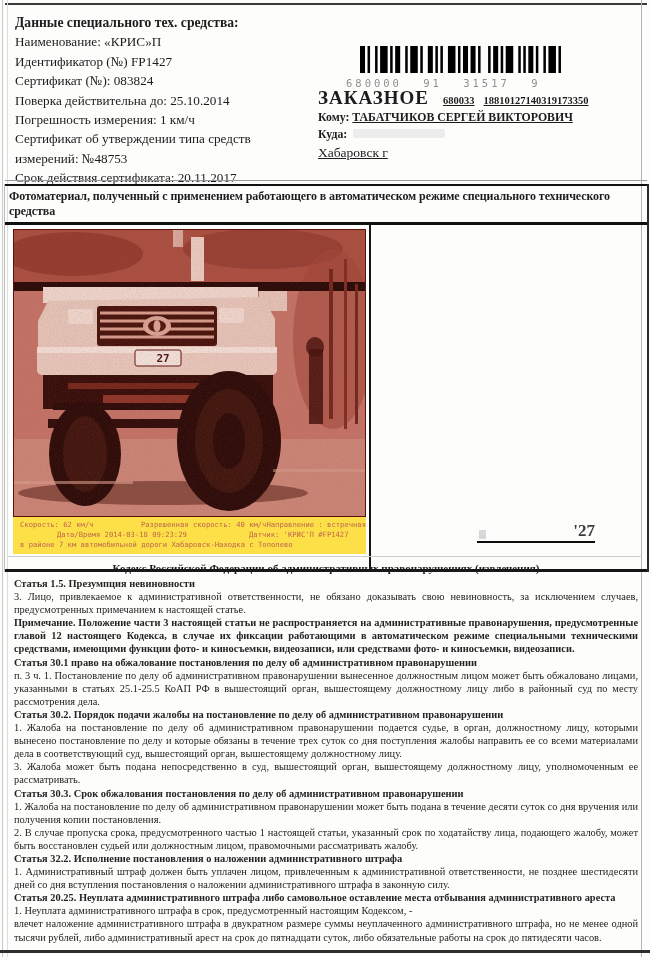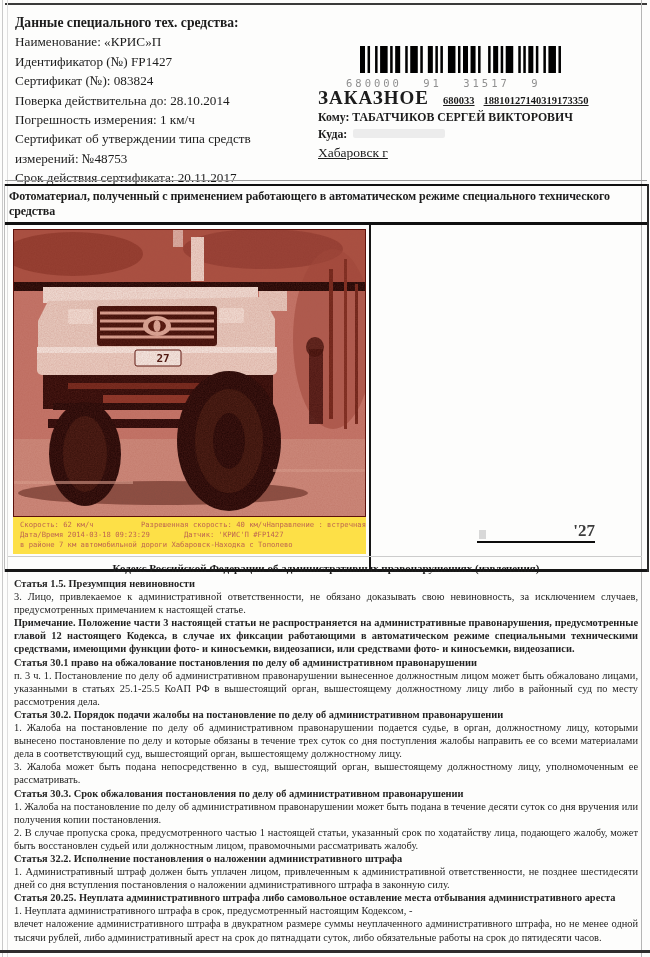--- a/index.html
+++ b/index.html
@@ -19,39 +19,39 @@
 
   .postal-block{position:absolute;left:318px;top:46px;width:326px;}
   .barcode-wrap{margin-left:42px;height:28px;}
   .dotmatrix{margin-left:28px;margin-top:3px;font-family:"DejaVu Sans Mono",monospace;
              font-size:10.5px;letter-spacing:3px;word-spacing:12px;color:#8f8f8f;}
   .reg-row{display:flex;align-items:baseline;margin-top:-2px;}
   .registered{font-weight:bold;font-size:19px;letter-spacing:1px;}
   .reg-num{font-weight:bold;font-size:10.5px;text-decoration:underline;margin-left:14px;}
   .reg-num2{font-weight:bold;font-size:10.5px;text-decoration:underline;margin-left:9px;font-family:Liberation Serif, serif;}
   .kome{font-size:11.8px;font-weight:bold;margin-top:1px;}
-  .kome .u{}
+  .kome .u{text-decoration:underline;}
   .kuda{font-size:11.8px;font-weight:bold;margin-top:2px;}
   .redact{display:inline-block;width:92px;height:9px;background:#ececec;margin-left:6px;border-radius:2px;}
   .city{font-size:13.5px;text-decoration:underline;margin-top:3px;}
 
   
   .photo-section{position:absolute;left:4px;top:184px;width:642px;border-right:2px solid #2a2a2a;border-left:1px solid #bdbdbd;}
   .photo-header{border-top:2px solid #101010;border-bottom:3px solid #101010;padding:3px 6px 3px 4px;
                 font-weight:bold;font-size:12px;letter-spacing:-0.1px;}
   .photo-header::before{content:"";display:block;position:absolute;left:0;right:0;top:-4px;height:1px;background:#9a9a9a;}
   .photo-content{display:flex;height:344px;border-bottom:3px solid #161616;}
   .photo-frame{width:364px;padding:4px 3px 0 8px;box-sizing:border-box;}
   .photo-img{display:block;}
   .caption{width:353px;height:37px;background:#fde047;padding:3px 0 0 0;box-sizing:border-box;}
   .cap-row{display:flex;font-family:"DejaVu Sans Mono",monospace;font-size:7.2px;line-height:10px;
            color:#bd6550;white-space:nowrap;padding-left:7px;}
   .cap-s1{width:101px;}
   .cap-s2{width:132px;margin-left:40px;}
-  .cap-d1{width:164px;}
+  .cap-d1{width:192px;margin-left:37px;}
   .photo-right{flex:1;border-left:2px solid #161616;position:relative;}
   .handwriting{position:absolute;right:52px;bottom:26px;width:118px;border-bottom:2.5px solid #0c0c0c;
                text-align:right;font-weight:bold;font-size:17px;color:#3c3c3c;line-height:20px;}
   .hw-faint{position:absolute;left:2px;bottom:2px;width:7px;height:9px;background:#d8d8d8;}
 
   
   .legal-section{position:absolute;left:8px;top:556px;width:634px;border-top:1px solid #cccccc;
                  padding:5px 4px 0 6px;box-sizing:border-box;}
   .legal-title{text-align:center;font-weight:bold;font-size:11px;margin-bottom:3px;}
   .legal-section p{margin:0;font-size:10.4px;line-height:13.1px;text-align:justify;color:#242424;}
@@ -66,21 +66,21 @@
   <div class="edge edge-left1"></div>
   <div class="edge edge-left2"></div>
   <div class="edge edge-right"></div>
   <div class="edge edge-bottom"></div>
 
   <div class="device-block">
     <div class="device-title">Данные специального тех. средства:</div>
     <div>Наименование: «КРИС»П</div>
     <div>Идентификатор (№) FP1427</div>
     <div>Сертификат (№): 083824</div>
-    <div>Поверка действительна до: 28.10.2014</div>
+    <div>Поверка действительна до: 25.10.2014</div>
     <div>Погрешность измерения: 1 км/ч</div>
     <div>Сертификат об утверждении типа средств измерений: №48753</div>
     <div>Срок действия сертификата: 20.11.2017</div>
   </div>
 
   <div class="postal-block">
     <div class="barcode-wrap">
       <svg id="barcode" width="206" height="27" aria-hidden="true">
           <rect x="0.00" y="0" width="5.02" height="27" fill="#000"></rect>
           <rect x="7.54" y="0" width="2.51" height="27" fill="#000"></rect>

